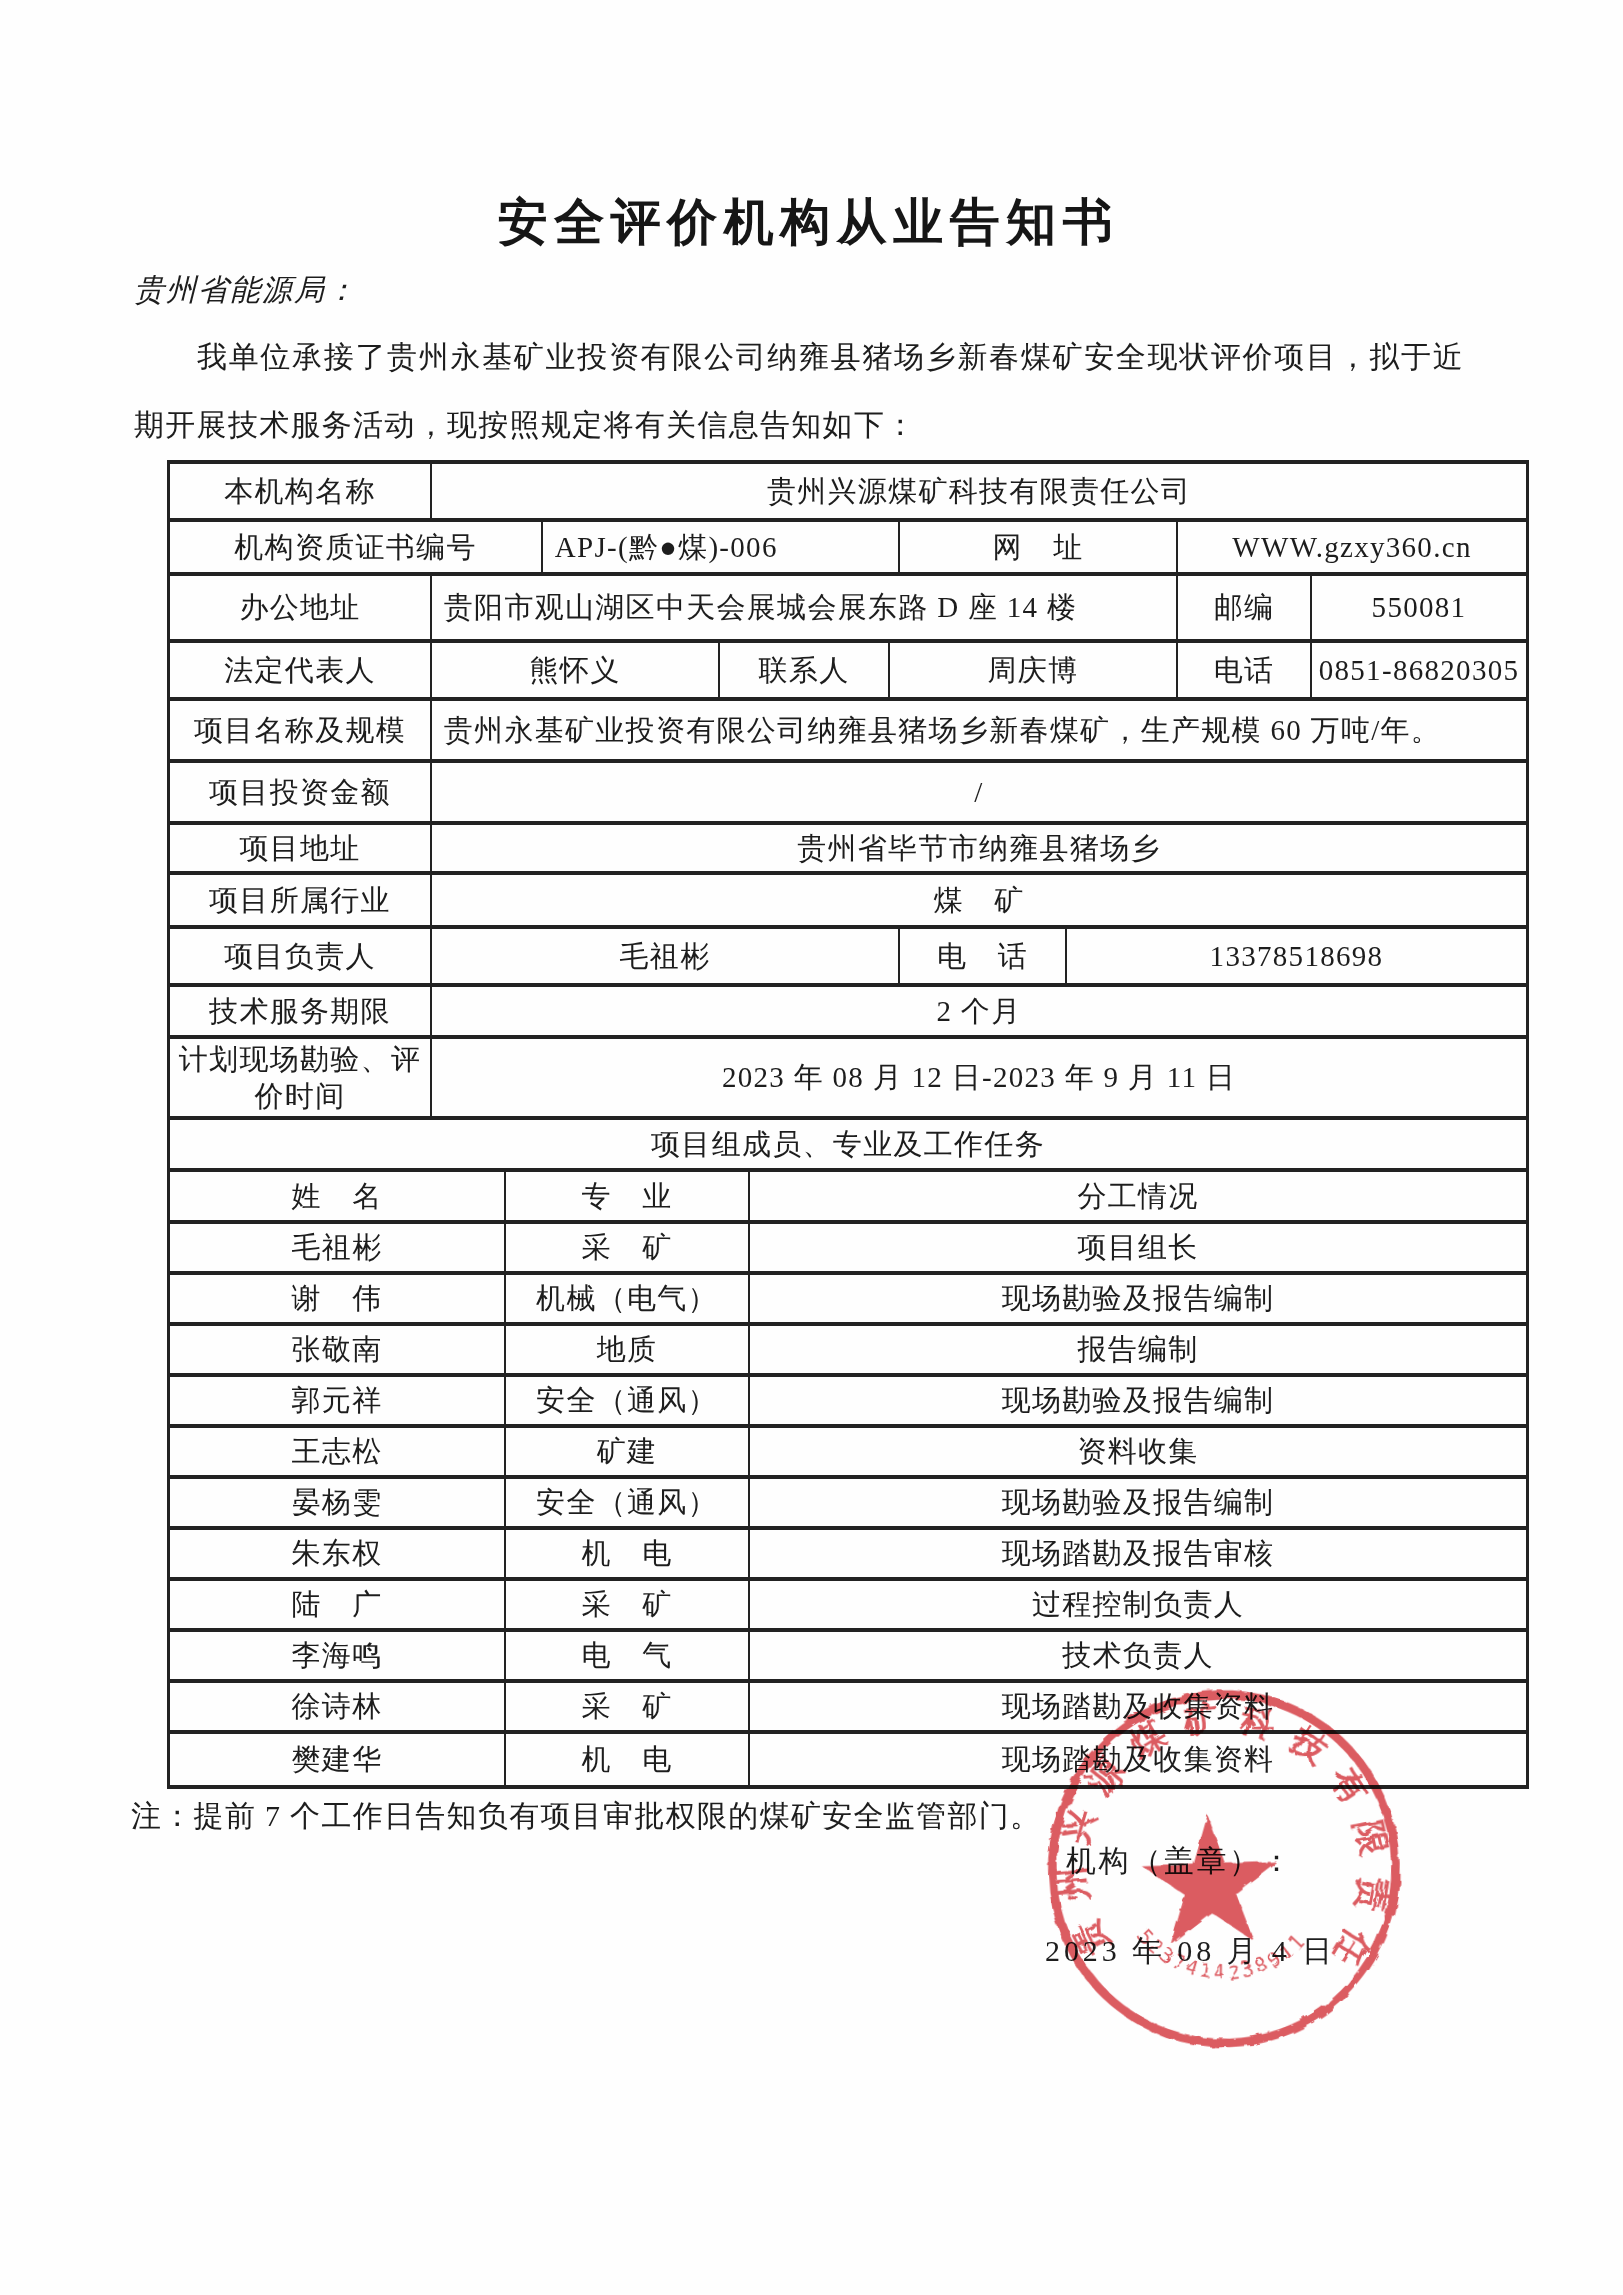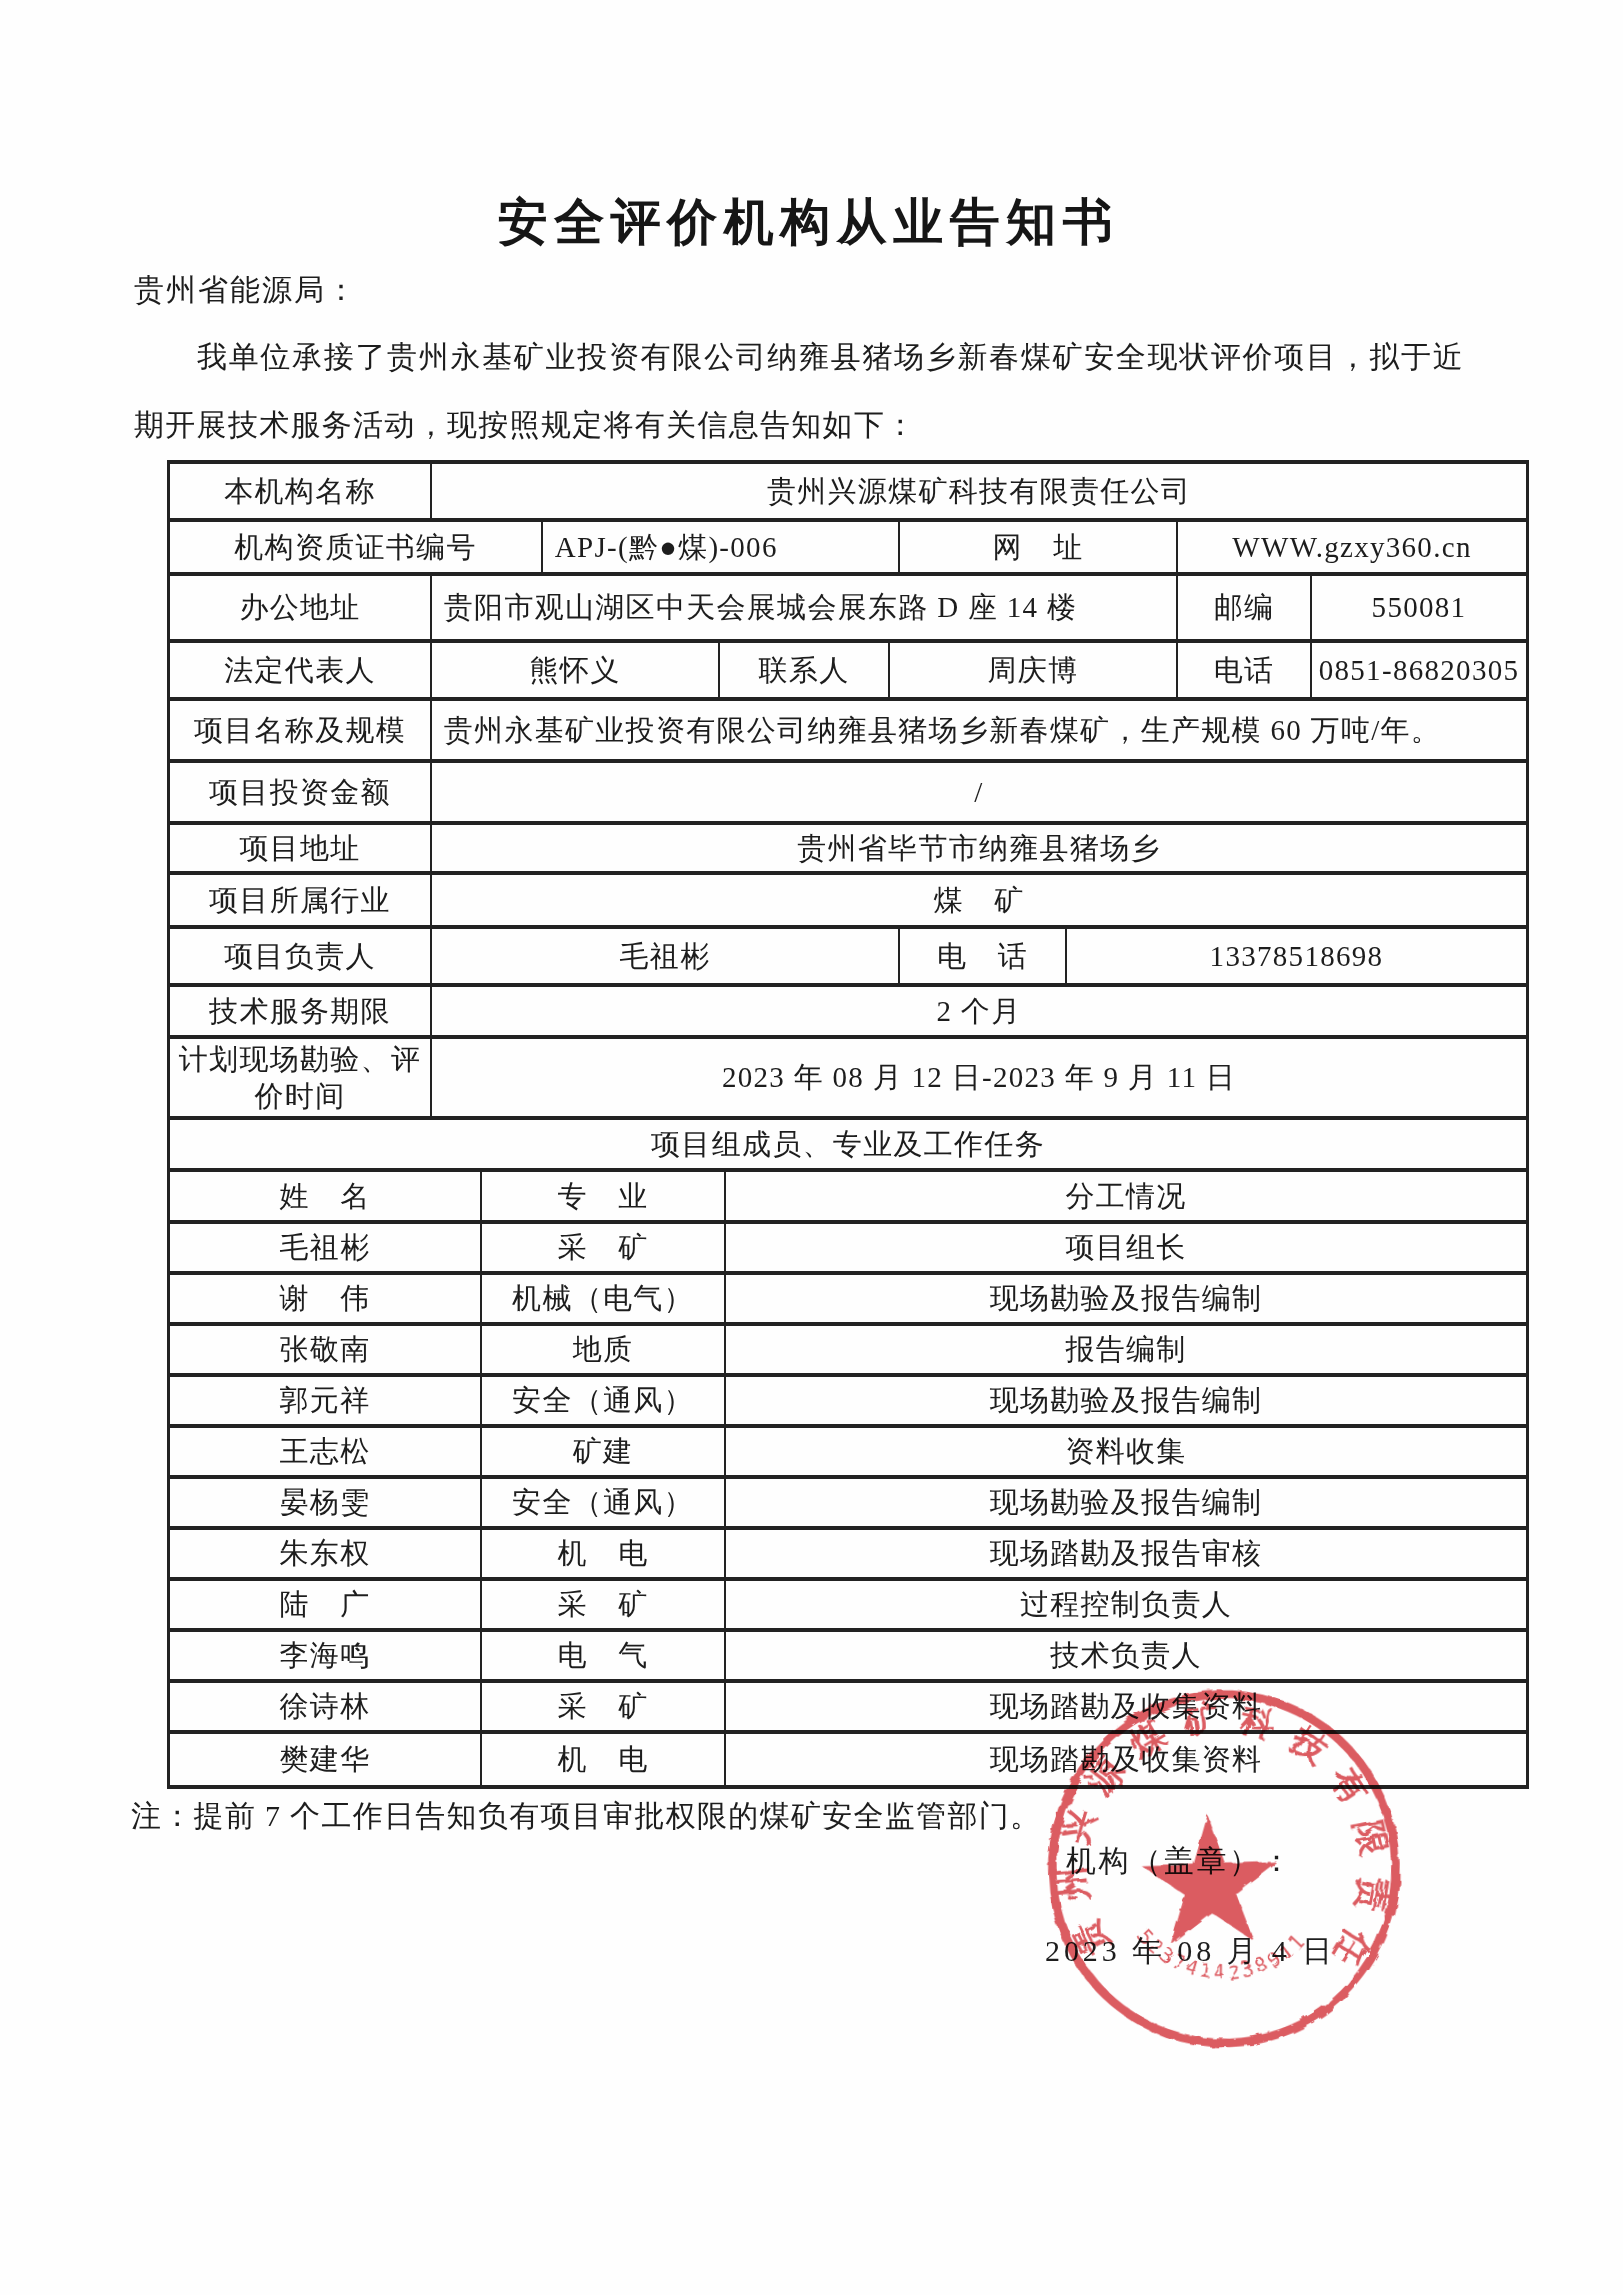--- a/index.html
+++ b/index.html
@@ -12,21 +12,21 @@
     color:#1d1d1d;
   }
   .title{
     position:absolute;top:189px;left:0;right:6px;
     margin:0;text-align:center;
     font-size:50px;font-weight:bold;letter-spacing:6.5px;
     color:#161616;
   }
   .salutation{
     position:absolute;top:270px;left:134px;
-    font-size:30px;letter-spacing:2px;
+    font-size:30px;letter-spacing:2px;font-style:italic;
   }
   .intro{
     position:absolute;top:323px;left:134px;width:1330px;
     margin:0;font-size:30px;line-height:68px;letter-spacing:1.3px;
     text-indent:63px;text-align:justify;
   }
   
   .tbl{
     position:absolute;left:167px;top:460px;width:1356px;
     border:4.6px solid #222;border-left-width:3.3px;border-right-width:3.3px;
@@ -45,21 +45,21 @@
   .left{justify-content:flex-start;padding-left:11.8px;text-align:left;}
   .pre{white-space:pre-line;}
   .r1{height:58px}.r2{height:54px}.r3{height:67px}.r4{height:58px}
   .r5{height:62px}.r6{height:62px}.r7{height:50px}.r8{height:54px}
   .r9{height:58px}.r10{height:52px}.r11{height:81px}
   .r12{height:52px}.r13{height:52px}.mrow{height:51px}
   .w400{width:262px}.w570{width:373px}.w545{width:357px}.w425{width:278px}
   .w1140{width:746px}.w205{width:134px}
   .w440{width:288px}.w260{width:170px}
   .w715{width:468px}.w255{width:167px}
-  .wname{width:312px}.wmajor{width:244px}
+  .wname{width:336px}.wmajor{width:244px}
   
   .note{
     position:absolute;top:1796px;left:131px;
     font-size:30px;letter-spacing:1.3px;
   }
   .seal-caption{
     position:absolute;top:1841px;left:1066px;
     font-size:30px;letter-spacing:2.6px;
   }
   .doc-date{

